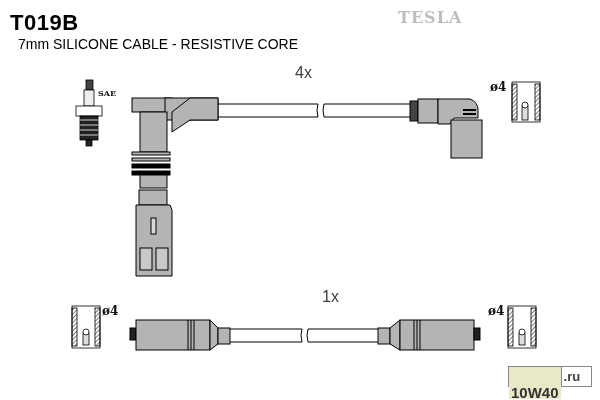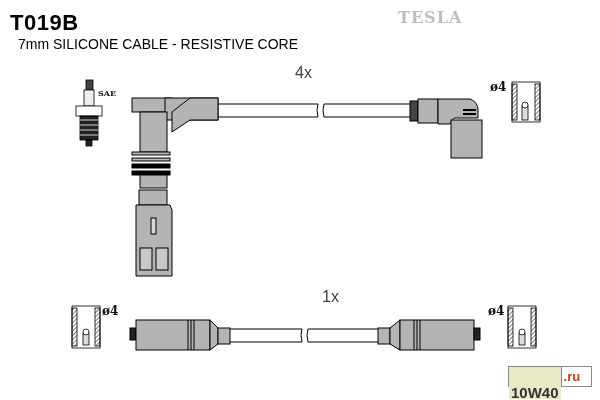--- a/index.html
+++ b/index.html
@@ -8,21 +8,21 @@
   #part-code{left:10px;top:10px;font-size:22px;font-weight:bold;color:#000;letter-spacing:0.5px;}
   #subtitle{left:18px;top:36px;font-size:14px;color:#000;}
   #brand{left:398px;top:8px;font-size:16px;font-weight:bold;color:#bdbdbd;letter-spacing:1px;font-family:"DejaVu Serif",serif;}
   .qty{font-size:16px;color:#404040;}
   #qty-top{left:295px;top:64px;}
   #qty-bot{left:284px;top:288px;margin-left:38px;}
   .dia{font-size:12px;font-weight:bold;color:#111;font-family:"DejaVu Serif",serif;}
   #sae{left:98px;top:88px;font-size:8px;font-weight:bold;}
   #wm{left:508px;top:366px;width:82px;height:19px;border:1px solid #888;display:flex;align-items:stretch;}
   #wm .a{background:#e9e8c7;color:#333;font-size:15px;font-weight:bold;padding:16px 2px;line-height:19px;}
-  #wm .b{background:#fff;color:#c2410c;font-size:13px;font-weight:bold;padding:0 2px;line-height:19px;border-left:1px solid #888;}
+  #wm .b{background:#fff;color:#404040;font-size:13px;font-weight:bold;padding:0 2px;line-height:19px;border-left:1px solid #888;}
   svg{position:absolute;left:0;top:0;}
 </style>
 </head>
 <body>
 
 <div class="abs" id="part-code">T019B</div>
 <div class="abs" id="subtitle">7mm SILICONE CABLE - RESISTIVE CORE</div>
 <div class="abs" id="brand">TESLA</div>
 
 <svg width="600" height="400">

